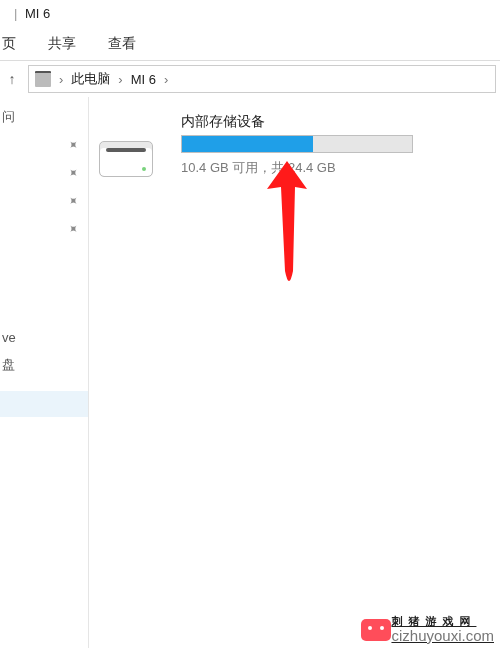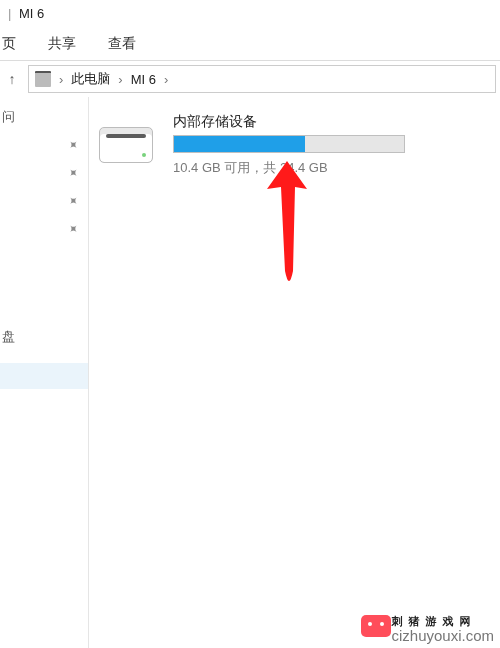--- a/index.html
+++ b/index.html
@@ -12,21 +12,21 @@
     color: #222;
     overflow: hidden;
     position: relative;
   }
 
   
   .titlebar {
     height: 28px;
     line-height: 28px;
     font-size: 13px;
-    padding-left: 4px;
+    padding-left: 10px;
     border-bottom: 0 solid transparent;
   }
   .titlebar .sep {
     color: #999;
     padding: 0 4px;
   }
 
   
   .ribbon {
     height: 32px;
@@ -117,22 +117,22 @@
 
   
   .content {
     flex: 1;
     position: relative;
     padding: 16px 10px;
   }
 
   .drive-card {
     display: flex;
-    align-items: flex-start;
-    gap: 20px;
+    align-items: flex-end;
+    gap: 28px;
   }
   .drive-icon {
     width: 52px; height: 34px;
     margin-top: 14px;
     background:
       linear-gradient(#fff,#fff) padding-box,
       linear-gradient(#bdbdbd,#bdbdbd) border-box;
     border: 1px solid #bcbcbc;
     border-radius: 5px;
     position: relative;
@@ -187,20 +187,22 @@
     height: 130px;
     pointer-events: none;
   }
 
   
   .watermark {
     position: absolute;
     right: 6px;
     bottom: 4px;
     display: flex;
+    align-items: center;
+    text-decoration: underline;
   }
   .wm-logo {
     width: 30px; height: 22px;
     background: #ff4d5a;
     border-radius: 5px;
     position: relative;
   }
   .wm-logo::before, .wm-logo::after {
     content: "";
     position: absolute;
@@ -262,20 +264,23 @@
       </div>
     <div class="item">
         <span class="pin">✦</span>
       </div>
     <div class="item">
         <span class="pin">✦</span>
       </div>
     <div style="height:40px"></div>
     <div style="height:40px"></div>
     <div class="item text">
+        <span>ve</span>
+      </div>
+    <div class="item text">
         <span>盘</span>
       </div>
     <div style="height:12px"></div>
     <div class="item selected"></div>
   </div>
 
   <div class="content">
 
     <div class="drive-card">
       <div class="drive-icon"></div>

